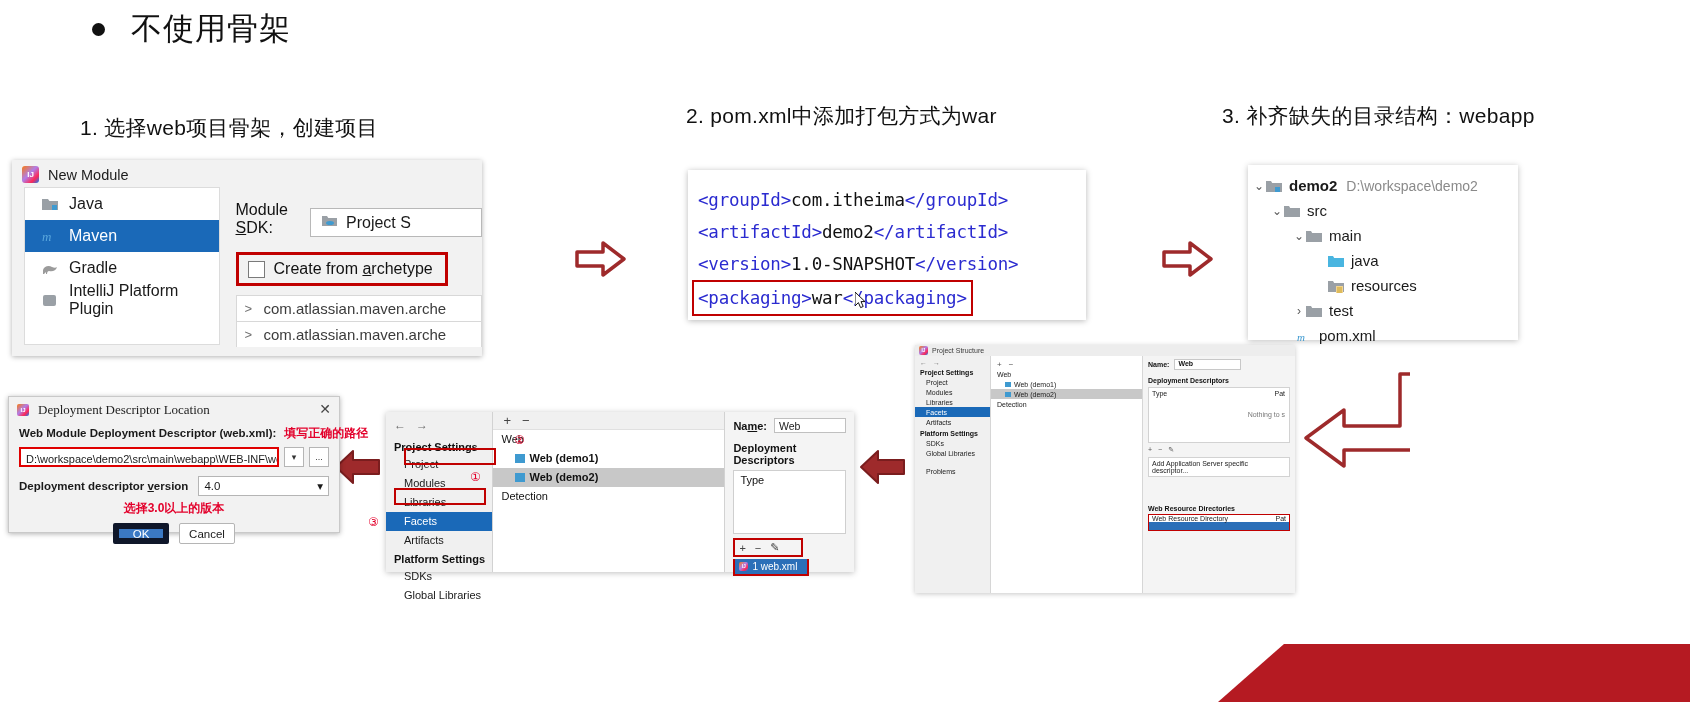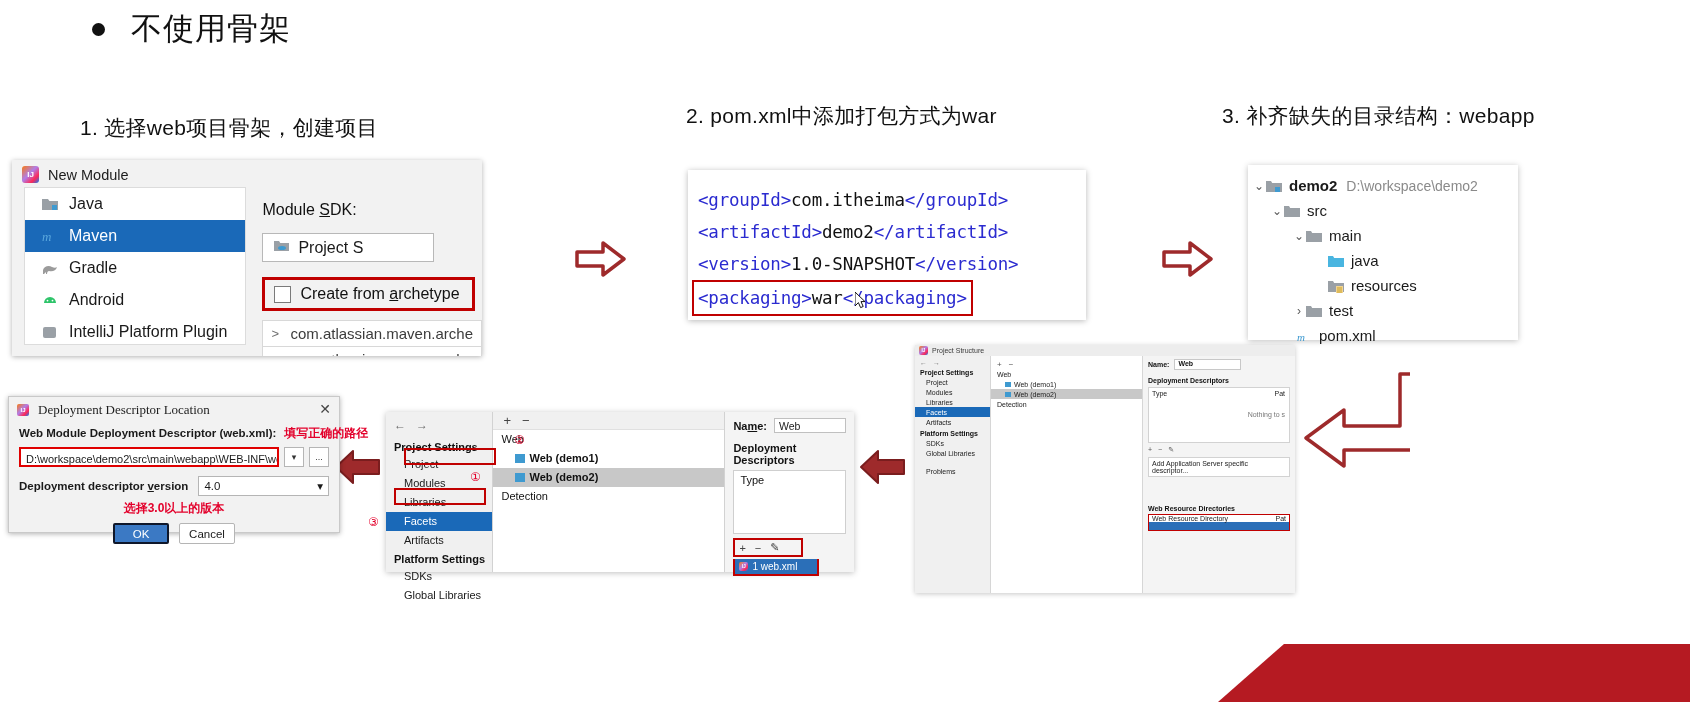--- a/index.html
+++ b/index.html
@@ -31,21 +31,21 @@
   .ij.xs::after{font-size:4.5px;}
 
   
   #new-module{left:12px;top:160px;width:470px;height:196px;overflow:hidden;}
   #nm-body{display:flex;height:158px;background:#f2f2f2;padding:0 0 0 12px;box-sizing:border-box;}
   #nm-list{width:228px;background:#fff;border:1px solid #dcdcdc;box-sizing:border-box;}
   .nm-item{height:32px;display:flex;align-items:center;gap:10px;padding-left:16px;font-size:16px;color:#1a1a1a;}
   .nm-item.sel{background:#1a69b8;color:#fff;}
   .nm-item .ic{width:18px;height:16px;flex:none;display:block;}
   #nm-right{flex:1;padding:14px 0 0 16px;box-sizing:border-box;}
-  #sdk-row{display:flex;align-items:flex-start;gap:14px;flex-direction:column;}
+  #sdk-row{display:flex;align-items:flex-end;gap:22px;}
   #sdk-label{font-size:16px;color:#111;}
   #sdk-combo{display:flex;align-items:center;gap:8px;border:1px solid #b8b8b8;background:#fff;
              height:27px;padding:0 10px;font-size:16px;min-width:150px;}
   #archetype-box{margin-top:15px;border:3px solid #c00000;display:inline-flex;align-items:center;
                  gap:9px;padding:5px 12px 5px 9px;background:#f2f2f2;}
   #archetype-box .cb{width:15px;height:15px;border:1px solid #7a7a7a;background:#fff;flex:none;}
   #archetype-label{font-size:16px;color:#111;white-space:nowrap;}
   .arch-row{display:flex;align-items:center;gap:9px;font-size:15px;color:#3c3c3c;
             border:1px solid #d8d8d8;border-bottom:none;background:#fff;padding:4px 8px;box-sizing:border-box;}
   .chev{color:#707070;font-size:13px;width:10px;display:inline-block;}
@@ -85,21 +85,21 @@
   .mini-btn{width:20px;height:20px;border:1px solid #b5b5b5;background:#fff;display:flex;
             align-items:center;justify-content:center;font-size:9px;color:#333;box-sizing:border-box;}
   #ddl-row3{display:flex;align-items:center;gap:10px;margin-top:9px;}
   #ddl-ver-label{font-size:11.5px;font-weight:bold;white-space:nowrap;}
   #ddl-ver-combo{flex:1;height:20px;border:1px solid #b5b5b5;background:#fff;display:flex;
                  align-items:center;justify-content:space-between;padding:0 5px;font-size:11.5px;box-sizing:border-box;}
   #ddl-note2{text-align:center;margin-top:2px;}
   #ddl-btns{display:flex;justify-content:center;gap:10px;margin-top:6px;}
   .btn{min-width:56px;height:21px;font-size:11.5px;display:flex;align-items:center;justify-content:center;
        border-radius:2px;box-sizing:border-box;}
-  .btn.primary{background:#3b79c4;color:#fff;border:2px solid #0f172a;}
+  .btn.primary{background:#3b79c4;color:#fff;border:6px solid #0f172a;}
   .btn.plain{background:#fff;color:#1a1a1a;border:1px solid #b5b5b5;}
 
   
   #ps{left:386px;top:412px;width:468px;height:160px;background:#f4f4f4;
       box-shadow:0 1px 6px rgba(0,0,0,.25);display:flex;box-sizing:border-box;}
   #ps-left{width:108px;background:#f0f0f0;border-right:1px solid #d2d2d2;padding:6px 0 0 0;box-sizing:border-box;position:relative;}
   #ps-nav{display:flex;gap:10px;padding:0 0 6px 8px;color:#6b6b6b;font-size:12px;}
   .ps-head{font-size:11px;font-weight:bold;color:#111;padding:3px 0 2px 8px;}
   .ps-item{font-size:11px;color:#1a1a1a;padding:2px 0 2px 18px;height:15px;line-height:15px;}
   .ps-item.sel{background:#1a69b8;color:#fff;}
@@ -114,21 +114,21 @@
   #ps-name-row{display:flex;align-items:center;gap:7px;}
   .ps-lbl{font-size:11px;color:#111;font-weight:600;}
   #ps-name-field{background:#fff;border:1px solid #c0c0c0;height:15px;width:72px;font-size:10.5px;
                  padding:0 4px;box-sizing:border-box;line-height:14px;}
   #ps-dd-label{font-size:11px;color:#111;font-weight:600;margin-top:9px;}
   #ps-type-box{margin-top:4px;background:#fff;border:1px solid #cfcfcf;height:64px;box-sizing:border-box;
                padding:3px 0 0 6px;font-size:11px;color:#111;}
   #ps-tool2{display:flex;align-items:center;gap:9px;font-size:11px;color:#444;margin-top:4px;
             border:2px solid #c00000;padding:1px 4px;width:70px;box-sizing:border-box;}
   #ps-webxml{background:#2b6fb8;color:#fff;font-size:10px;padding:2px 4px;margin-top:2px;
-             display:flex;align-items:center;gap:4px;width:86px;box-sizing:border-box;
+             display:flex;align-items:center;gap:4px;width:76px;box-sizing:border-box;
              border:2px solid #c00000;border-top:none;}
   .circ-num{color:#e3002b;font-size:12px;}
   .hl-box{position:absolute;border:2px solid #c00000;box-sizing:border-box;pointer-events:none;}
 
   
   #ps2{left:915px;top:345px;width:380px;height:248px;background:#f4f4f4;
        box-shadow:0 1px 5px rgba(0,0,0,.22);display:flex;box-sizing:border-box;overflow:hidden;
        font-size:7px;}
   #ps2-title{position:absolute;left:0;top:0;width:100%;height:11px;background:#ededed;
              display:flex;align-items:center;gap:4px;padding-left:4px;box-sizing:border-box;
@@ -191,30 +191,20 @@
         <span>Maven</span>
       </div>
       <div class="nm-item">
         <span class="ic">
           <svg width="18" height="16" viewBox="0 0 18 16">
               <path d="M2 10c1-4 6-5 9-3 2 1 4 1 5 0-1 4-5 5-8 4-1 0-2 1-2 3H5v-2l-2 2H2z" fill="#9b9b9b"></path>
             </svg>
         </span>
         <span>Gradle</span>
       </div>
-      <div class="nm-item">
-        <span class="ic">
-          <svg width="18" height="16" viewBox="0 0 18 16">
-              <path d="M3 11a6 6 0 0 1 12 0z" fill="#2ec46a"></path>
-              <circle cx="6.5" cy="8.6" r=".9" fill="#fff"></circle>
-              <circle cx="11.5" cy="8.6" r=".9" fill="#fff"></circle>
-            </svg>
-        </span>
-        <span>Android</span>
-      </div>
       <div class="nm-item" style="color:#1a1a1a;">
         <span class="ic">
           <svg width="18" height="16" viewBox="0 0 18 16">
               <rect x="2" y="3" width="13" height="11" rx="2" fill="#9aa0a6"></rect>
             </svg>
         </span>
         <span>IntelliJ Platform Plugin</span>
       </div>
     </div>
     <div id="nm-right">

